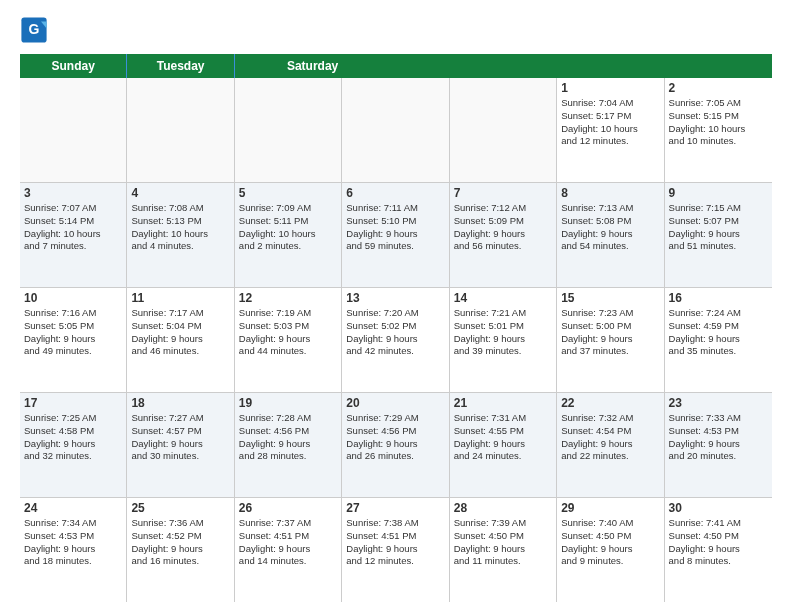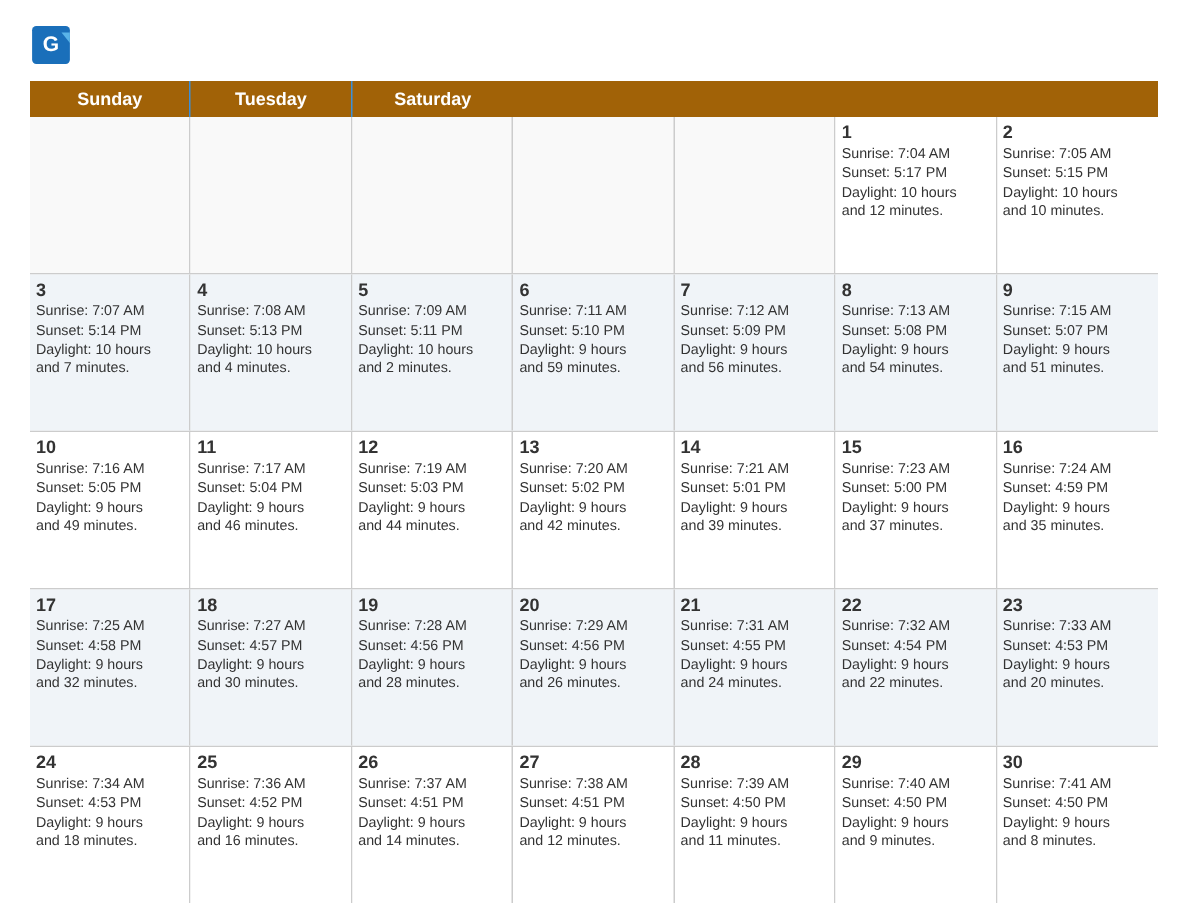--- a/index.html
+++ b/index.html
@@ -52,31 +52,31 @@
       color: #555;
     }
     .calendar {
       flex: 1;
       display: flex;
       flex-direction: column;
     }
     .cal-header {
       display: grid;
       grid-template-columns: repeat(7, 1fr);
-      background: #a16207;
+      background: #15803d;
     }
     .cal-header-cell {
       color: #fff;
       font-size: 12px;
       font-weight: bold;
       padding: 5px 4px;
       text-align: center;
       border-right: 1px solid #3a8fda;
     }
-    .cal-header-cell:last-child { border-right: none; }
+    .cal-header-cell:last-child { border-right: none; text-align: right; }
     .cal-body {
       display: flex;
       flex-direction: column;
       flex: 1;
     }
     .cal-row {
       display: grid;
       grid-template-columns: repeat(7, 1fr);
       flex: 1;
       border-bottom: 1px solid #ccc;

